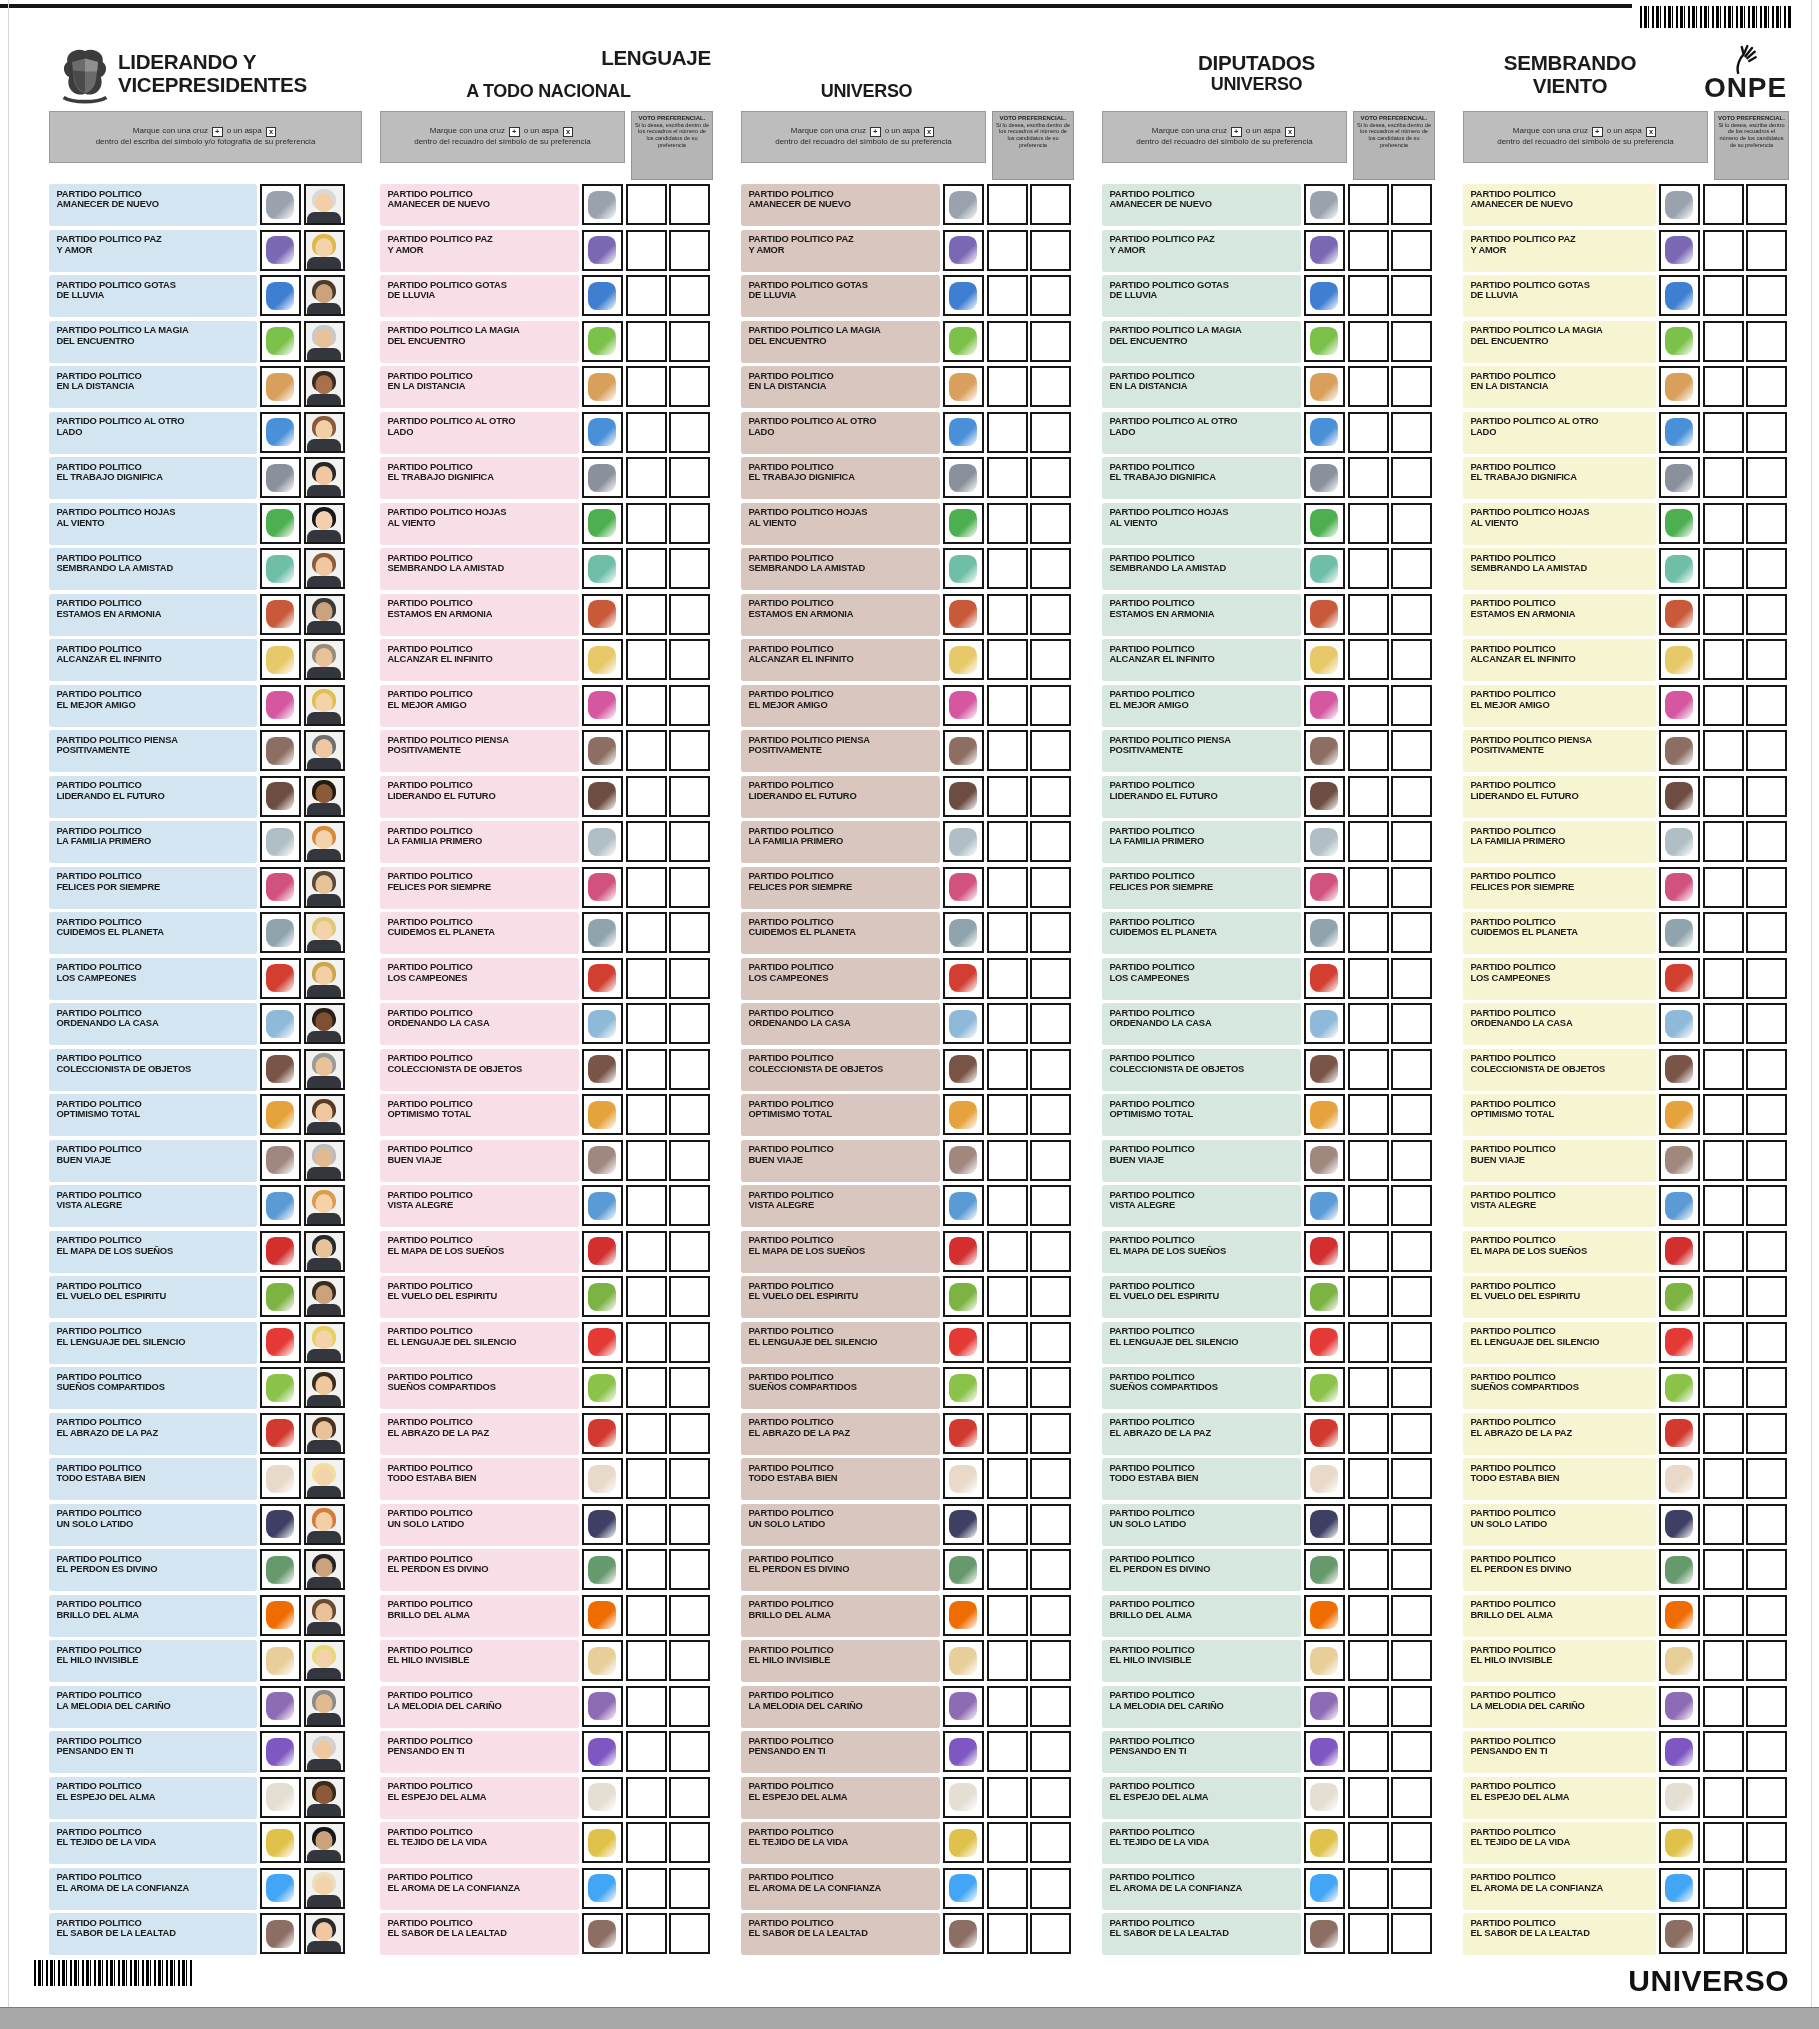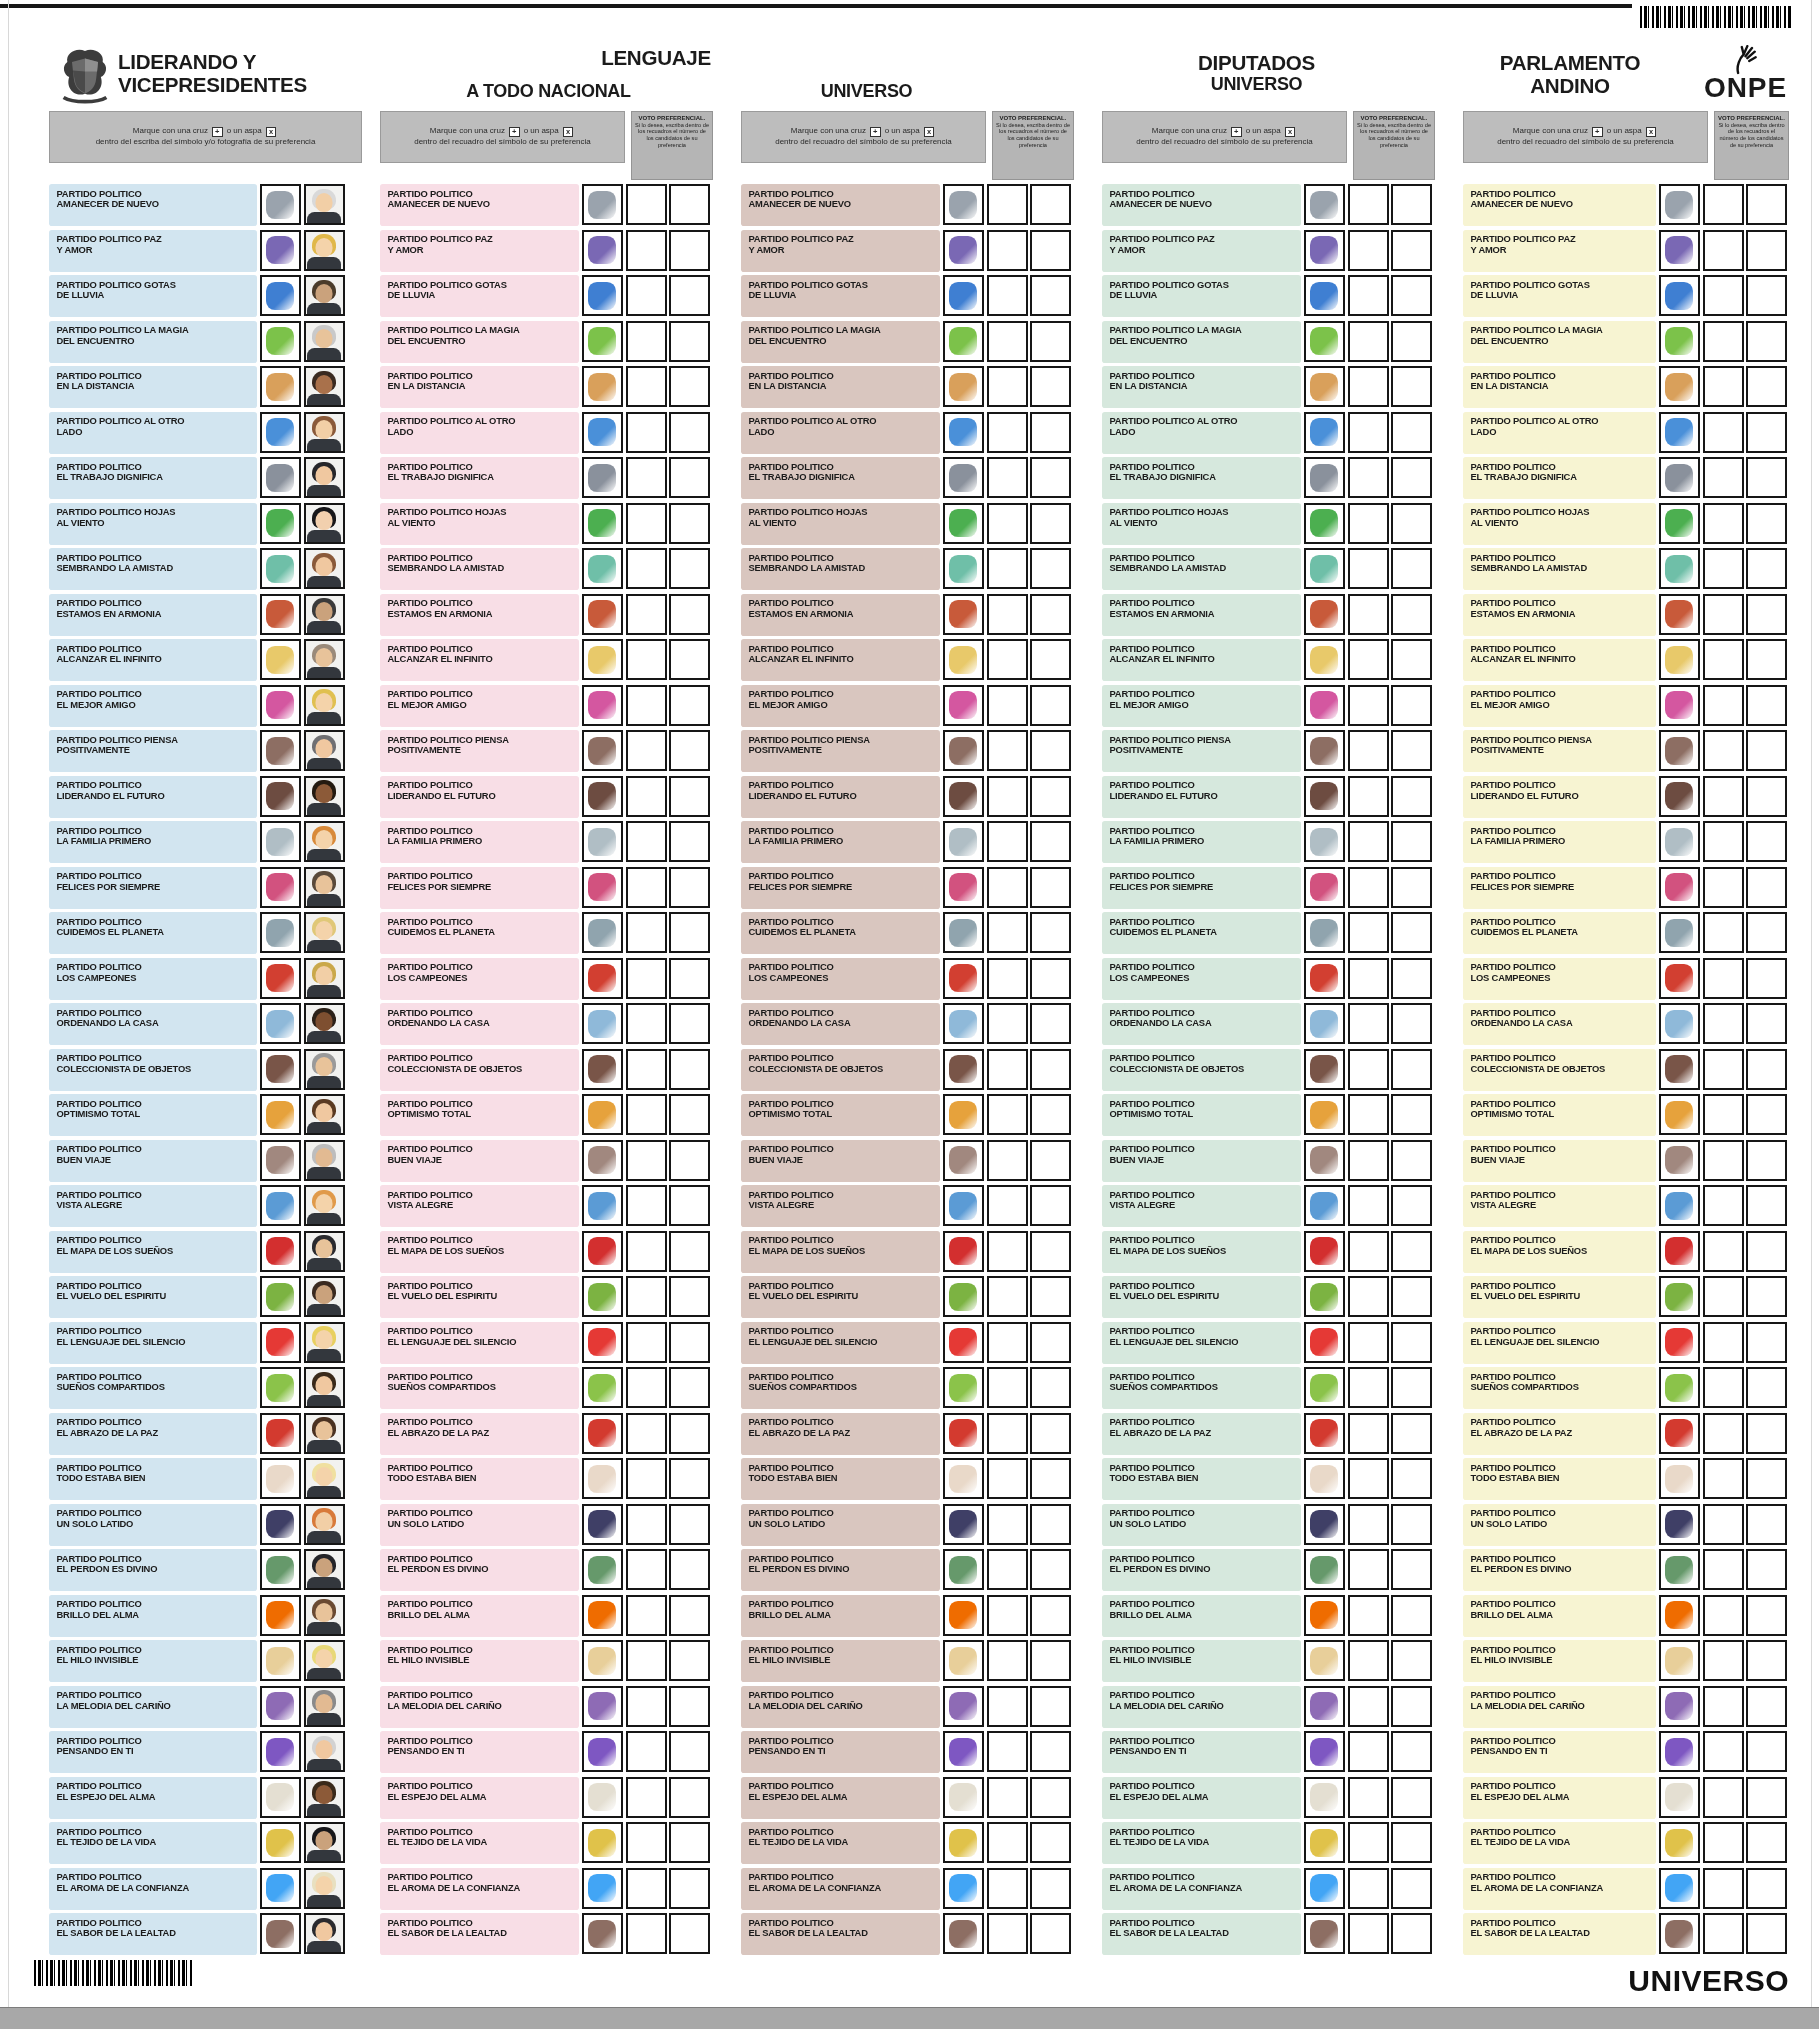--- a/index.html
+++ b/index.html
@@ -82,22 +82,22 @@
   <span class="ln">A TODO NACIONAL</span>
 </div>
 <div class="hdr t19" style="left:712px;top:82px;width:309px">
   <span class="ln">UNIVERSO</span>
 </div>
 <div class="hdr t21" style="left:1102px;top:52px;width:309px">
   <span class="ln">DIPUTADOS</span>
   <span class="ln t19">UNIVERSO</span>
 </div>
 <div class="hdr t21" style="left:1448px;top:52px;width:244px">
-  <span class="ln">PARLAMENTO</span>
-  <span class="ln">ANDINO</span>
+  <span class="ln">SEMBRANDO</span>
+  <span class="ln">VIENTO</span>
 </div>
 
 <div class="onpe">
   <div class="onpe-hand">
     <svg width="37" height="30" viewBox="0 0 40 32">
       <path d="M12 30 C10 22 14 14 18 10 M18 10 L16 2 M18 10 L22 1 M20 12 L27 3 M22 14 L30 7 M24 17 L31 13" stroke="#111" stroke-width="2.6" fill="none" stroke-linecap="round"></path>
     </svg>
   </div>
   <div class="onpe-word">ONPE</div>
 </div>

